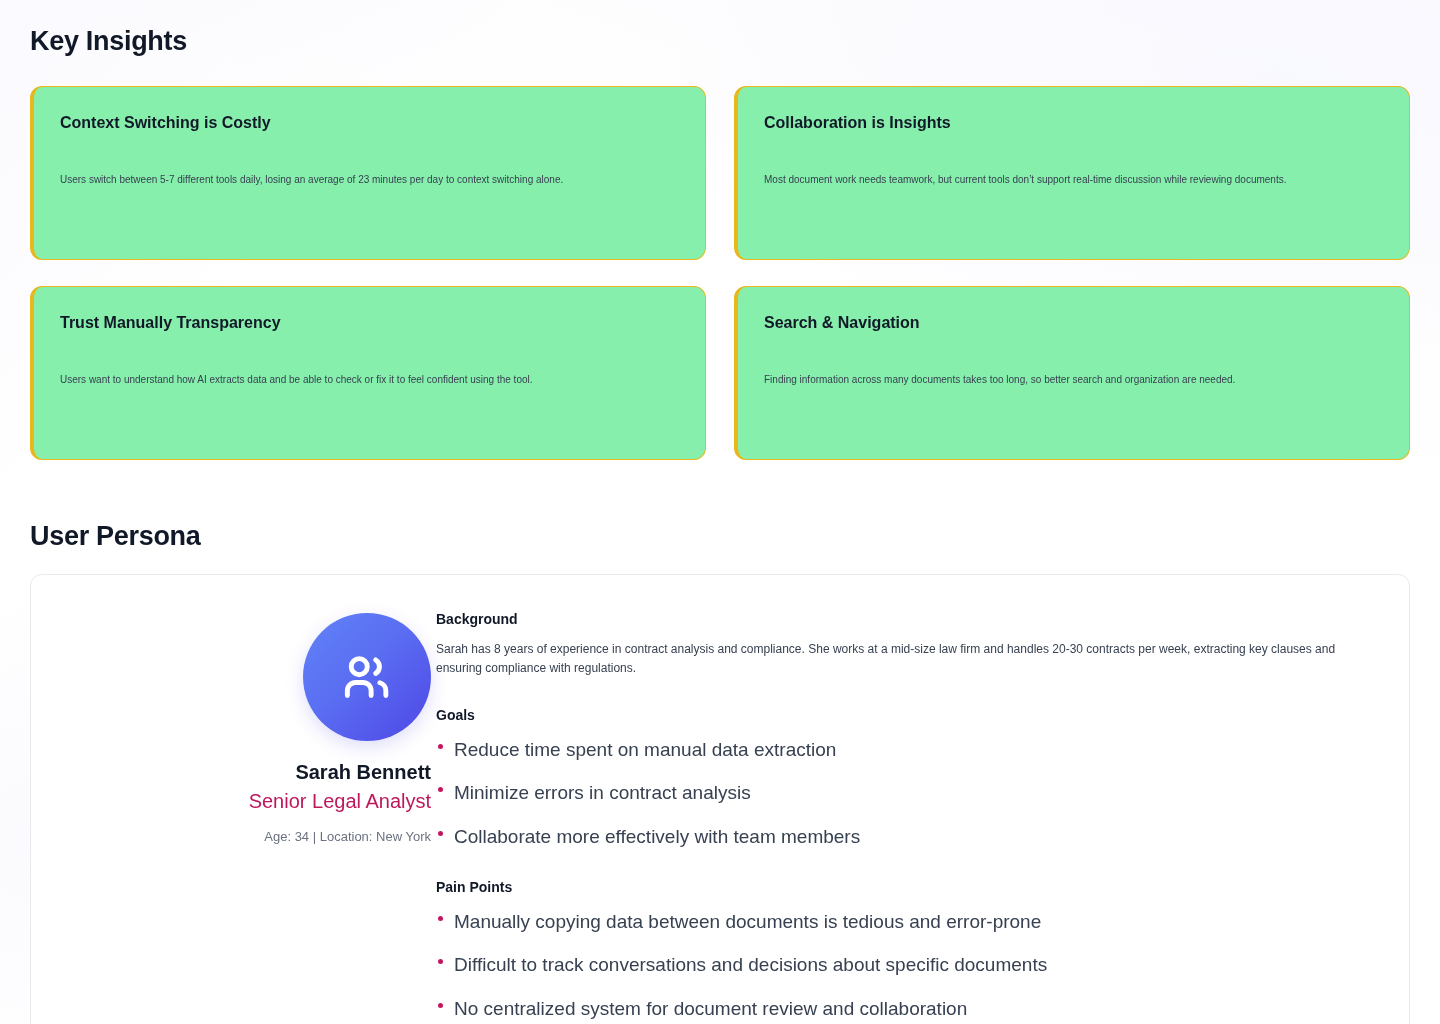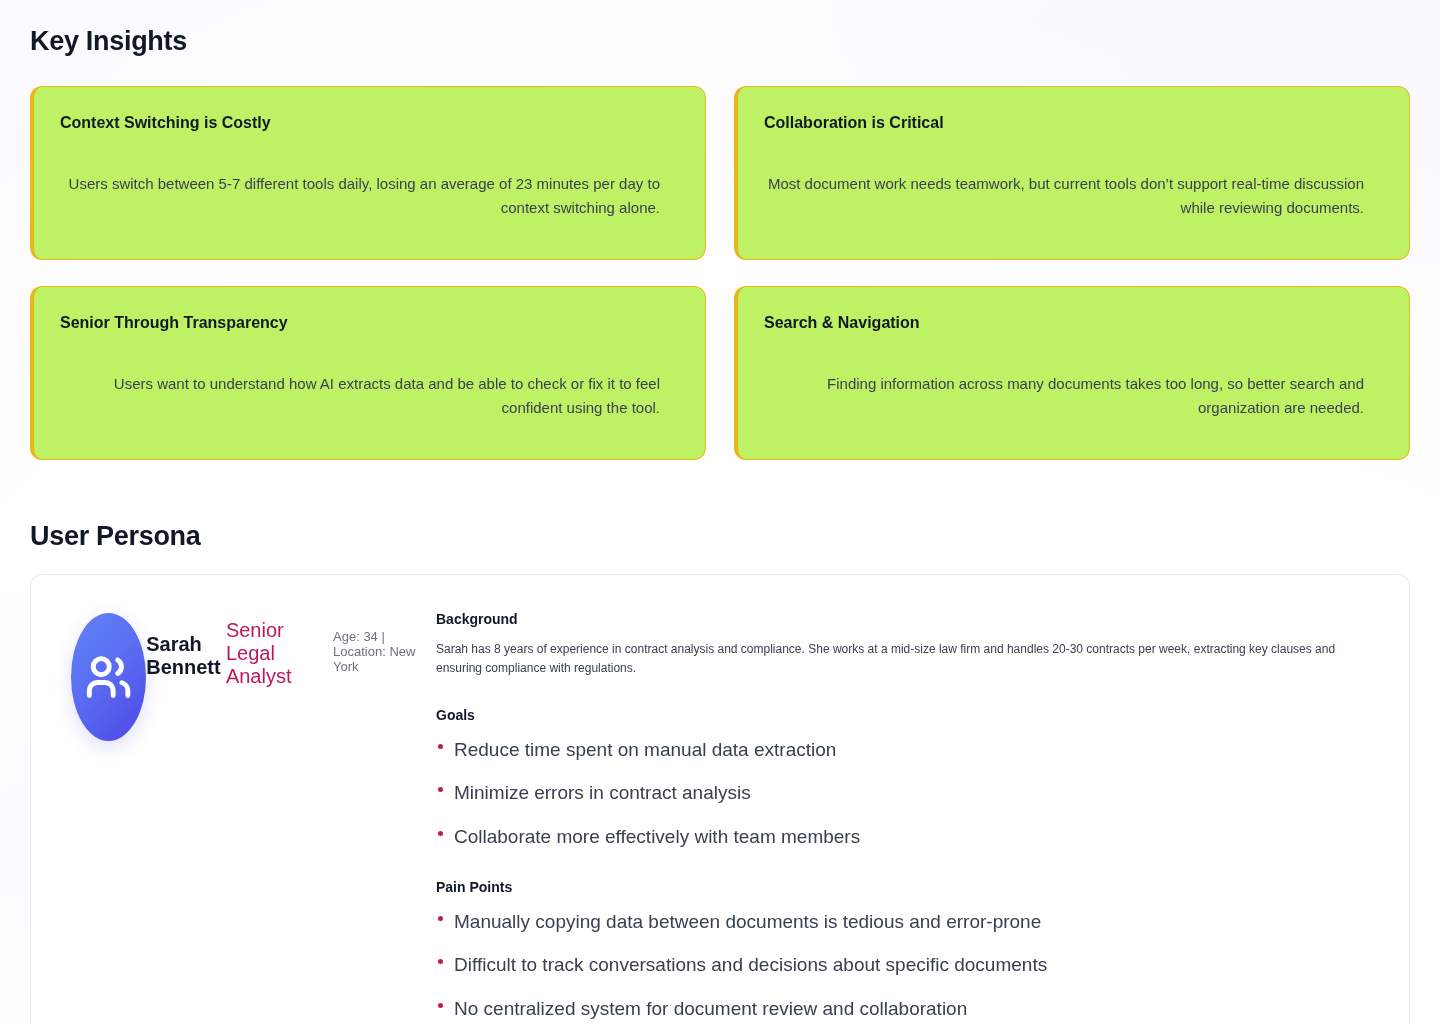--- a/index.html
+++ b/index.html
@@ -53,63 +53,62 @@
   
   .insights-grid {
     margin-top: 29px;
     display: grid;
     grid-template-columns: 1fr 1fr;
     column-gap: 28px;
     row-gap: 26px;
   }
 
   .insight-card {
-    background: #bef264;
+    background: #86efac;
     border: 1px solid #e8b71d;
     border-left: 4px solid #e8b71d;
     border-radius: 12px;
     padding: 26px 26px 30px 26px;
     min-height: 174px;
   }
   .insight-card .card-title {
     font-size: 16px;
     font-weight: bold;
     color: #111827;
     margin: 0;
     line-height: 1.3;
   }
   .insight-card .card-body {
     margin: 38px 0 0 0;
-    font-size: 15px;
+    font-size: 10px;
     line-height: 1.6;
     color: #374151;
     max-width: 600px;
-    text-align: right;
   }
 
   
   .persona-spacer { height: 61px; }
 
   .persona-card {
     margin-top: 22px;
     background: #ffffff;
     border: 1px solid #e9eaee;
     border-radius: 12px;
     display: flex;
     align-items: flex-start;
     padding: 34px 40px 38px 40px;
     min-height: 412px;
   }
 
   .persona-left {
     width: 360px;
     flex: 0 0 360px;
     display: flex;
-    flex-direction: row;
-    align-items: flex-start;
+    flex-direction: column;
+    align-items: flex-end;
     padding-top: 4px;
   }
   .avatar {
     width: 128px;
     height: 128px;
     border-radius: 50%;
     background: linear-gradient(135deg, #6183f7 0%, #5a6ef2 45%, #4f46e5 100%);
     display: flex;
     align-items: center;
     justify-content: center;
@@ -187,26 +186,26 @@
   <h1 class="section-title" id="insights-title">Key Insights</h1>
 
   <div class="insights-grid">
 
     <div class="insight-card">
       <h2 class="card-title">Context Switching is Costly</h2>
       <p class="card-body">Users switch between 5-7 different tools daily, losing an average of 23 minutes per day to context switching alone.</p>
     </div>
 
     <div class="insight-card">
-      <h2 class="card-title">Collaboration is Critical</h2>
+      <h2 class="card-title">Collaboration is Insights</h2>
       <p class="card-body">Most document work needs teamwork, but current tools don’t support real-time discussion while reviewing documents.</p>
     </div>
 
     <div class="insight-card">
-      <h2 class="card-title">Senior Through Transparency</h2>
+      <h2 class="card-title">Trust Manually Transparency</h2>
       <p class="card-body">Users want to understand how AI extracts data and be able to check or fix it to feel confident using the tool.</p>
     </div>
 
     <div class="insight-card">
       <h2 class="card-title">Search &amp; Navigation</h2>
       <p class="card-body">Finding information across many documents takes too long, so better search and organization are needed.</p>
     </div>
 
   </div>
 

